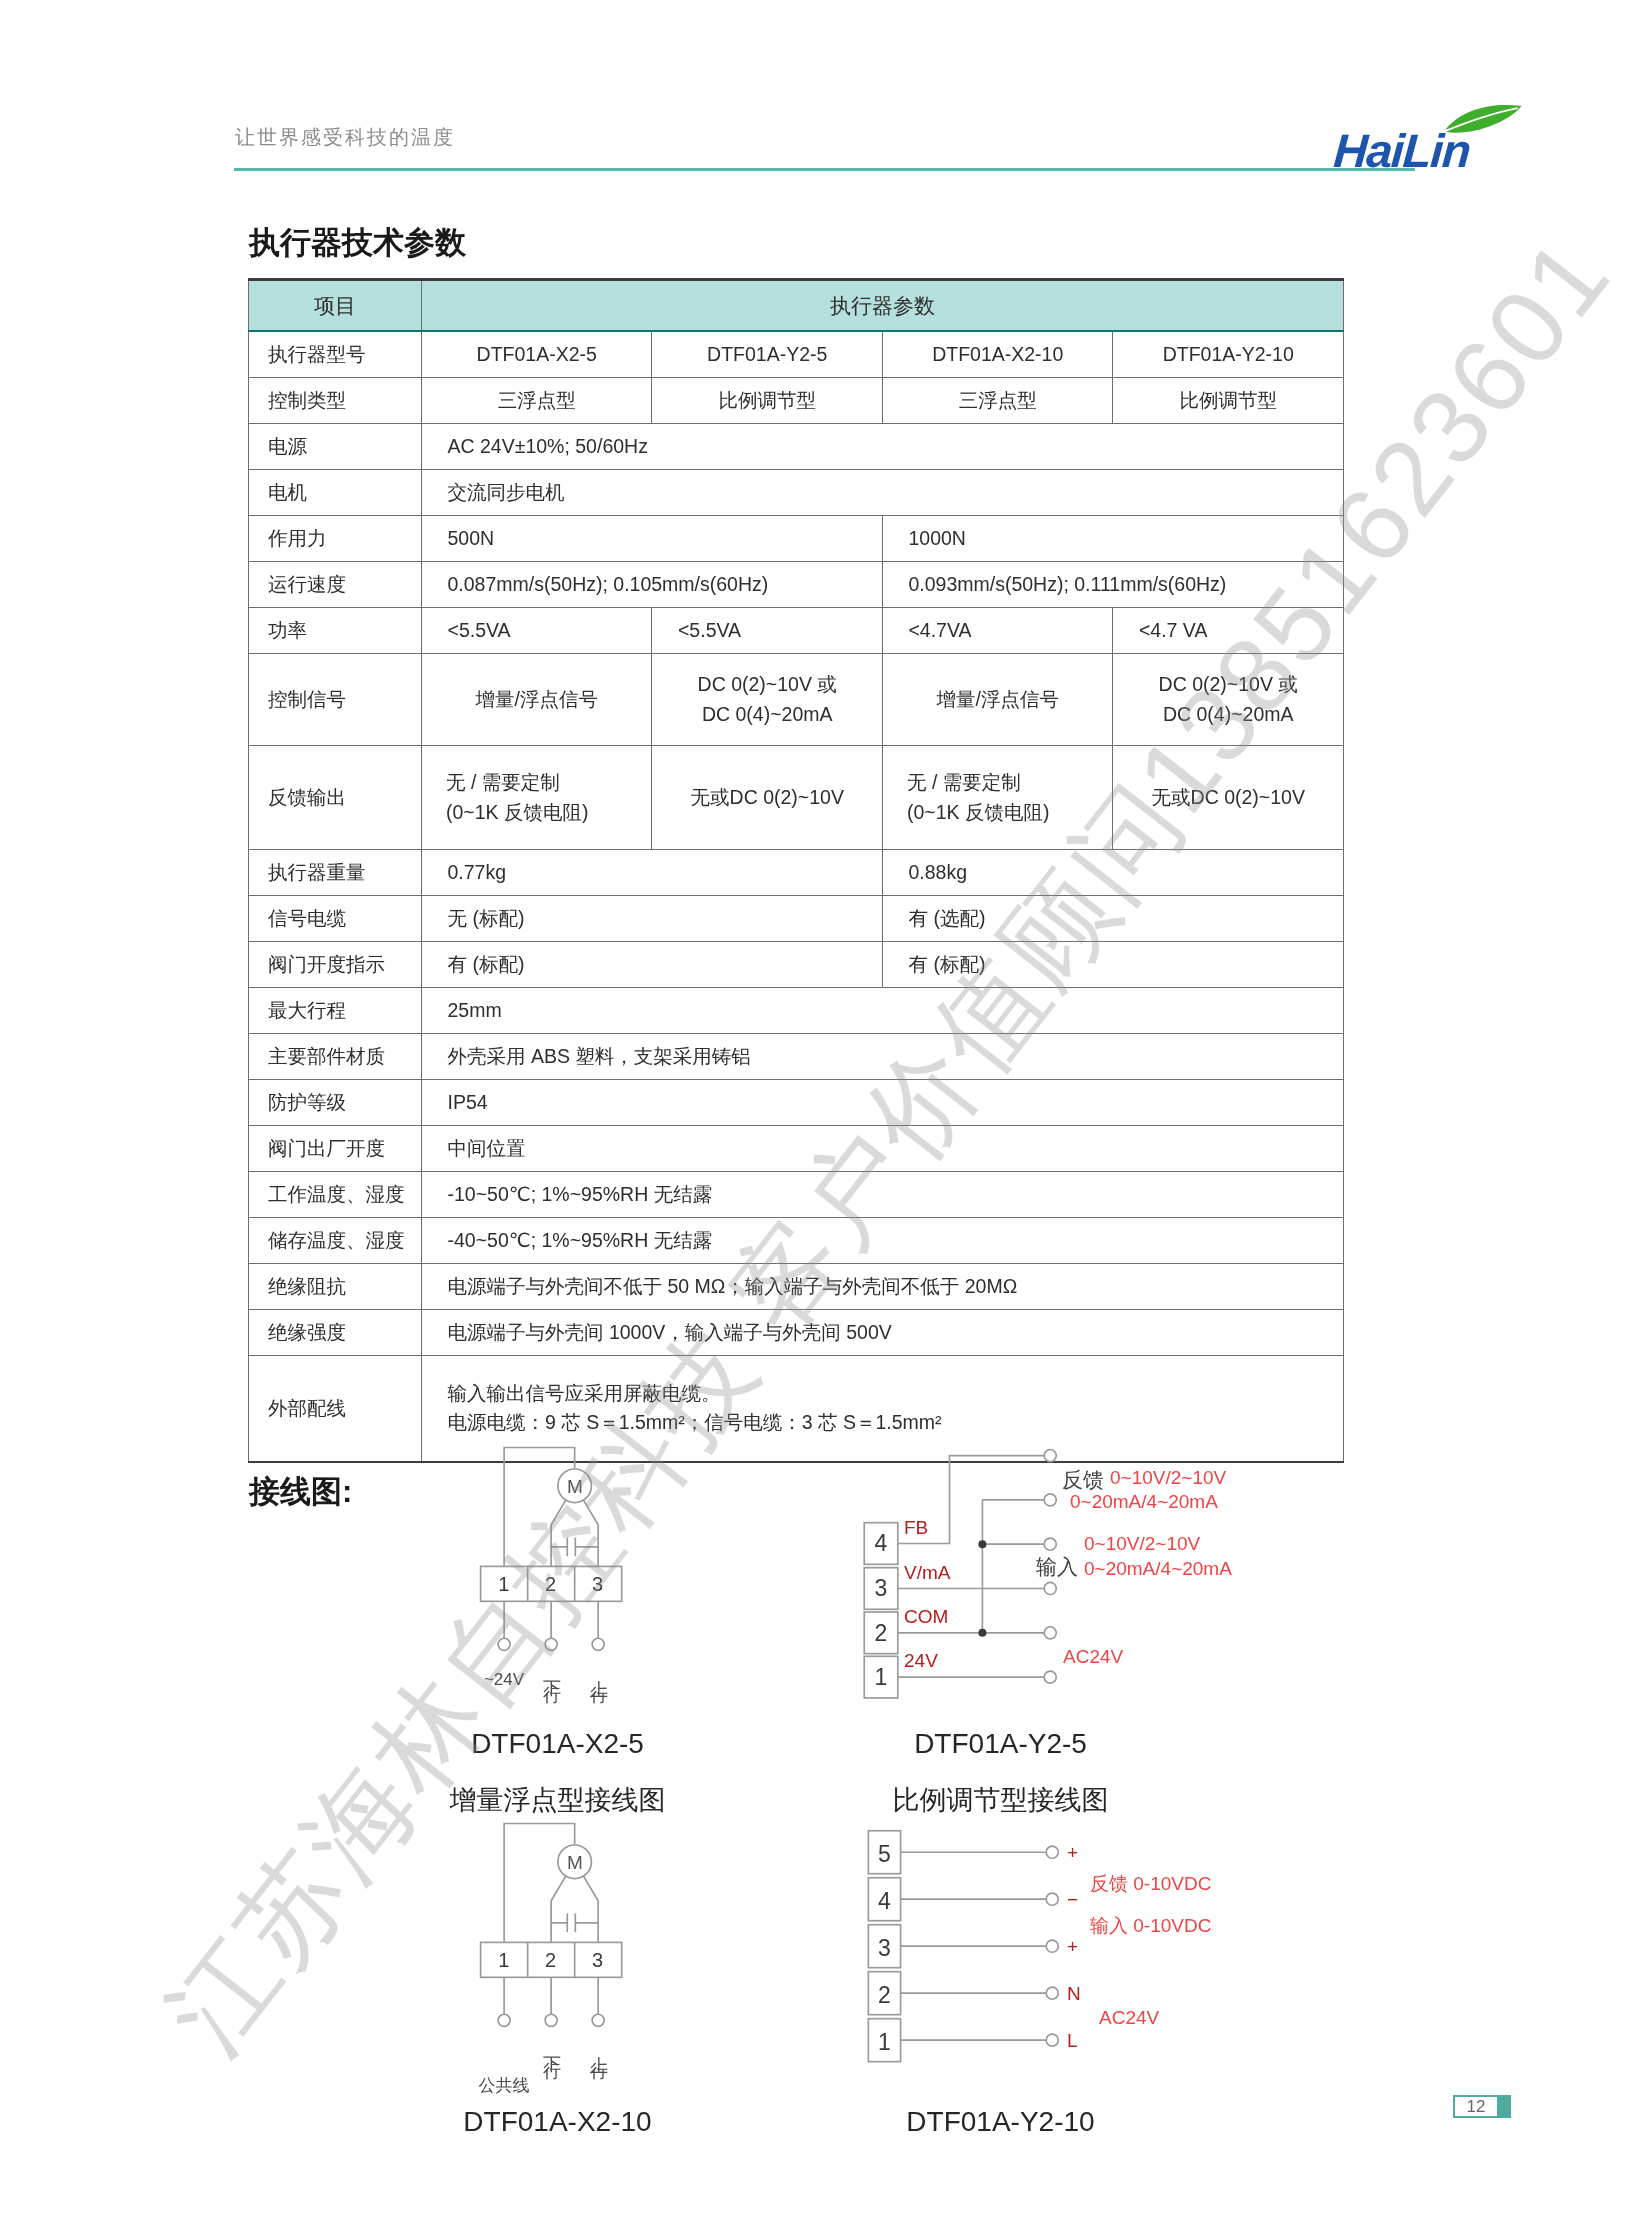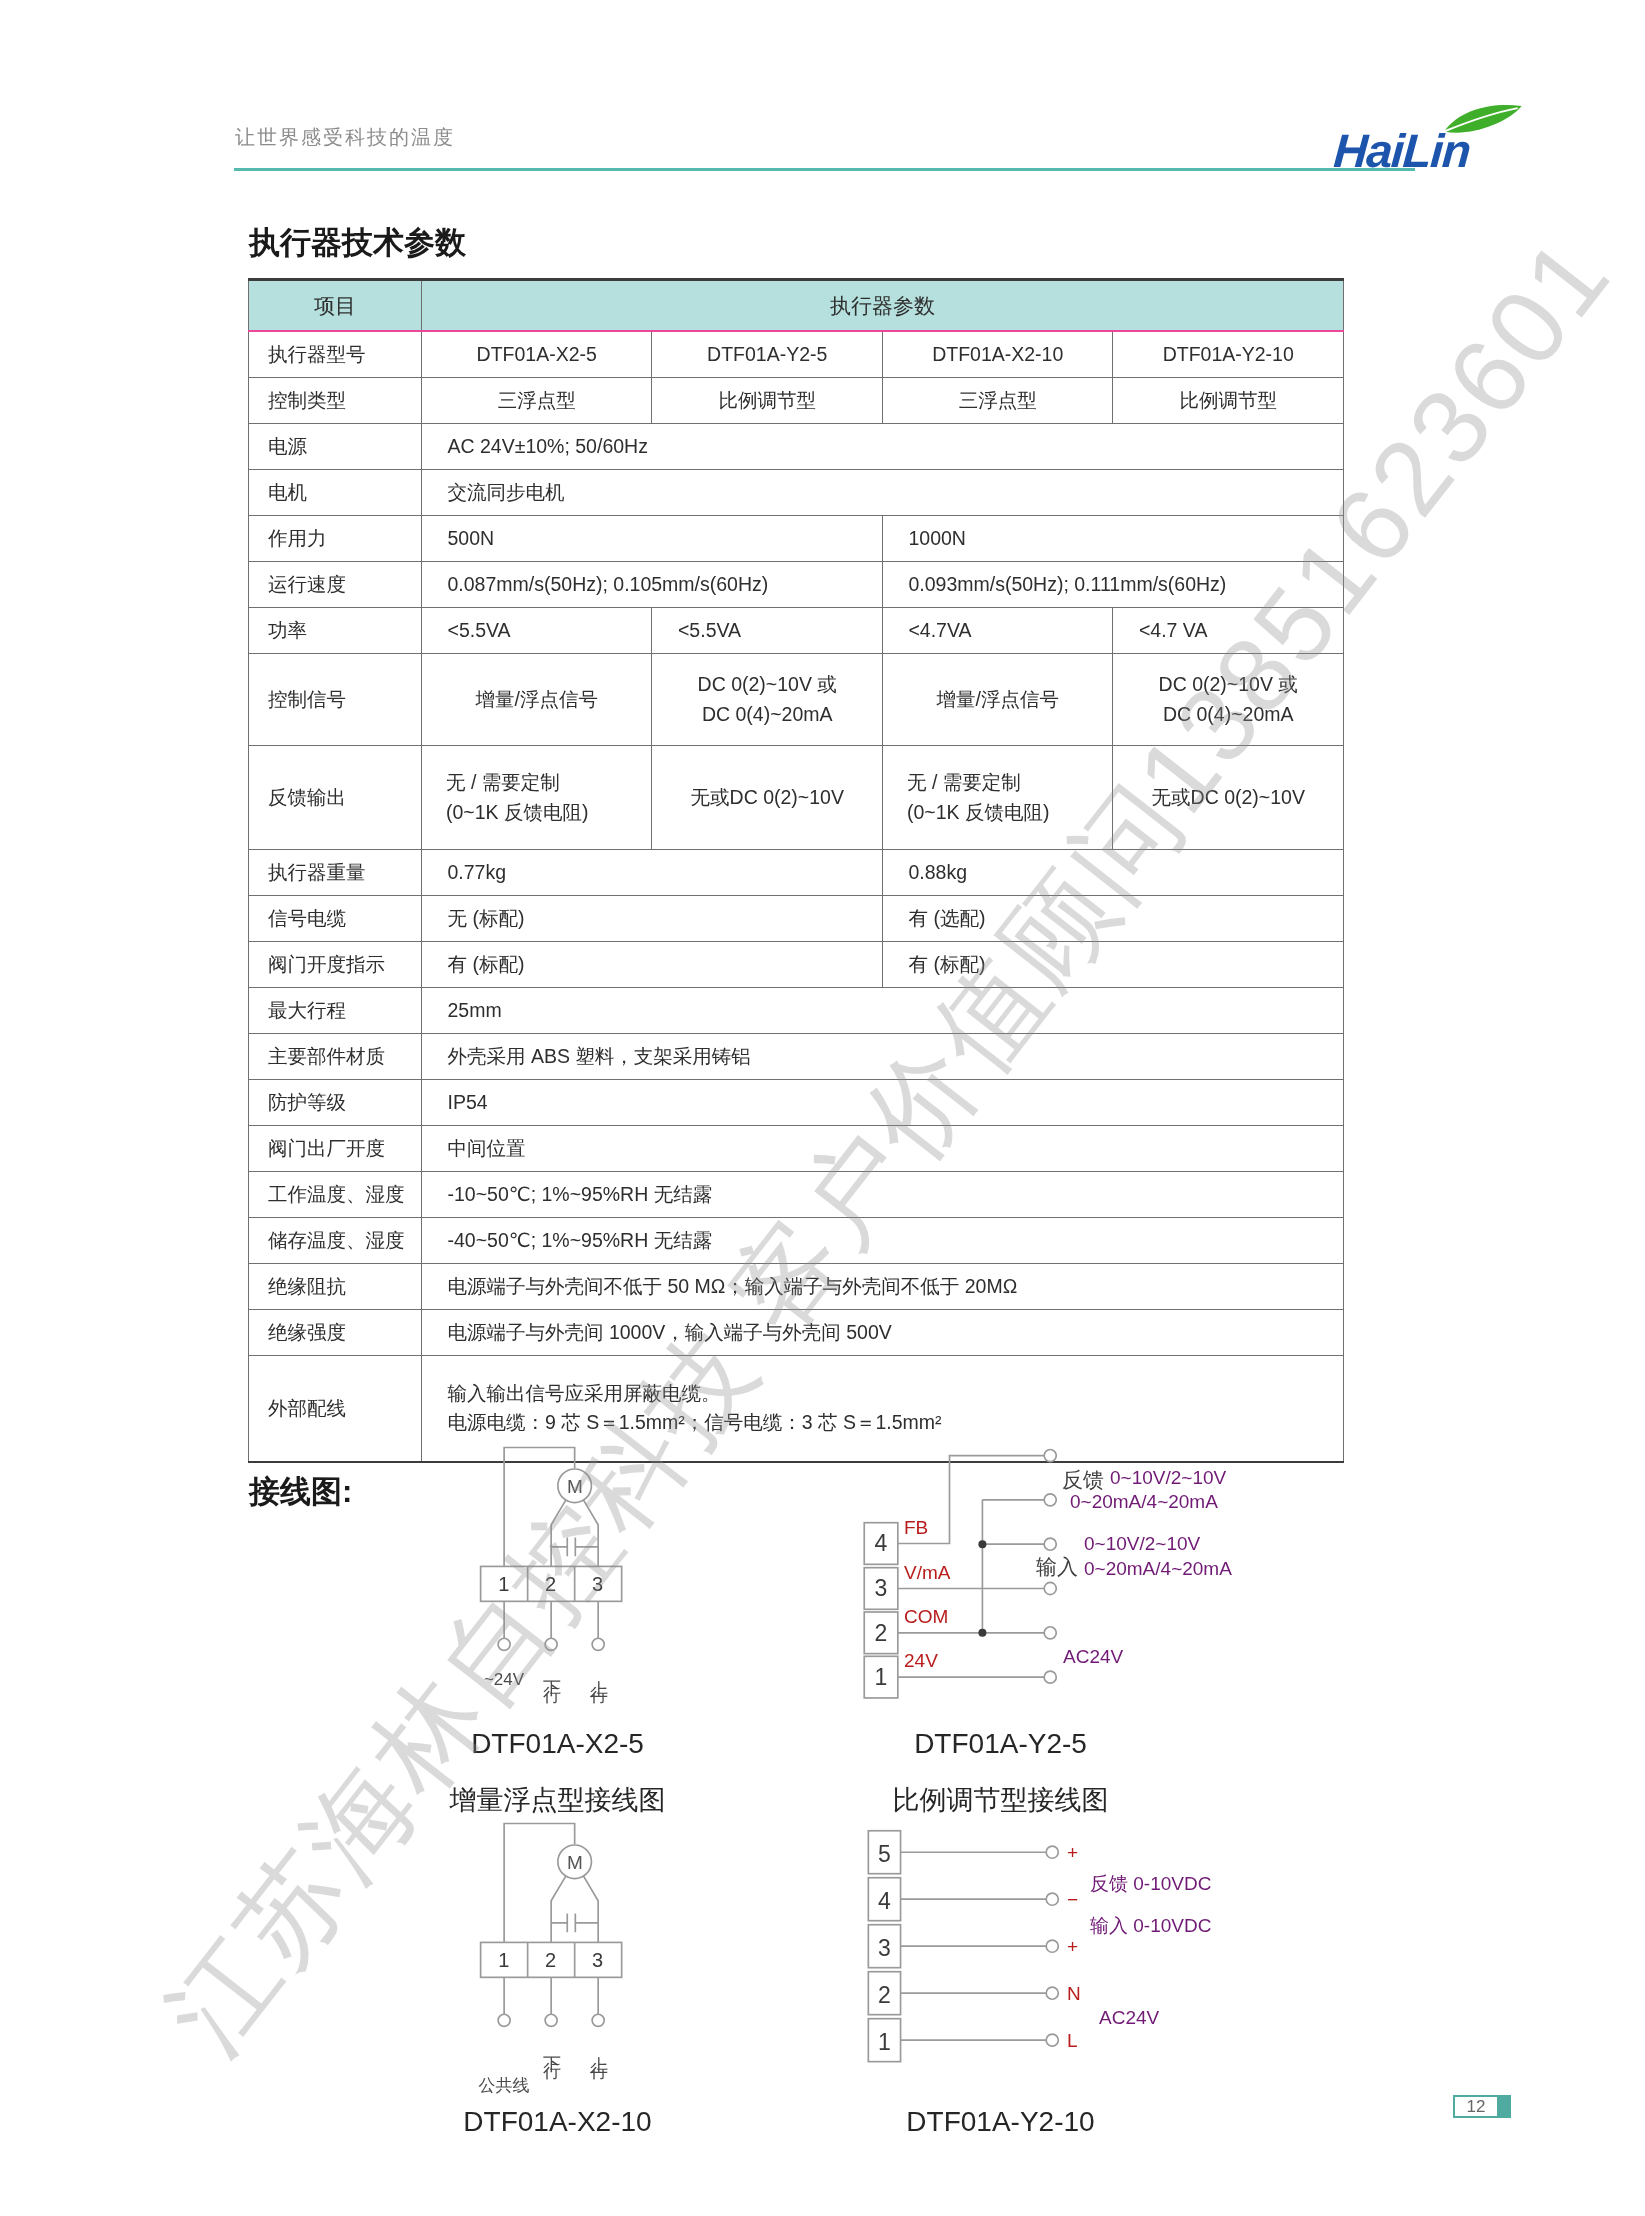--- a/index.html
+++ b/index.html
@@ -17,40 +17,40 @@
   .logo-leaf{position:absolute;left:106px;top:-2.7px;}
   
   .section-title{position:absolute;left:249px;top:222px;font-size:31px;font-weight:bold;color:#1a1a1a;}
   .wiring-title{position:absolute;left:249px;top:1471px;font-size:31px;font-weight:bold;color:#1a1a1a;}
   
   .spec-table{position:absolute;left:248px;top:278px;width:1096px;border-collapse:collapse;
     border-top:3.4px solid #3c3c3c;border-bottom:2.7px solid #3c3c3c;}
   .spec-table td,.spec-table th{border:1.3px solid #6f6f6f;vertical-align:middle;
     font-size:19.5px;font-weight:normal;color:#2e2e2e;white-space:pre-line;line-height:1.5;}
   .spec-table thead th{background:#b5e0dd;height:47px;text-align:center;font-size:21px;
-    border-bottom:2px solid #ec4899;}
+    border-bottom:2px solid #0f766e;}
   .lbl{padding-left:19px;text-align:left;}
   .val{padding-left:25.5px;text-align:left;}
   .ctr{text-align:center;padding:0 8px;}
   tr.r-s td{height:43px;}
   tr.r-m td{height:89px;}
   tr.r-l td{height:101px;}
   tr.r-w td{height:94px;padding-top:5.4px;padding-bottom:5.4px;}
   
   .diagram{position:absolute;}
   .diagram svg{position:absolute;left:0;top:0;}
   .dg-txt{position:absolute;color:#3a3a3a;}
   .t-num{width:47px;text-align:center;font-size:20px;}
   .t-num-v{width:34px;text-align:center;font-size:23px;}
   .t-num-v10{width:32px;text-align:center;font-size:23px;}
   .m-label{width:30px;text-align:center;font-size:19px;color:#555;}
   .pin{font-size:19px;color:#b91c1c;}
   .h-label{width:74px;text-align:center;font-size:17px;color:#4a4a4a;}
   .v-label{writing-mode:vertical-rl;text-orientation:upright;font-size:18px;color:#4a4a4a;letter-spacing:5.4px;height:64px;}
-  .ann{font-size:19px;color:#701a75;}
+  .ann{font-size:19px;color:#ef4444;}
   .ann-cjk{font-size:21px;color:#3f3f3f;}
   .caption{position:absolute;text-align:center;font-size:28px;color:#262626;}
   .caption-type{position:absolute;text-align:center;font-size:27px;color:#262626;}
   
   .watermark{position:absolute;left:890px;top:1145px;transform:translate(-50%,-50%) rotate(-52deg);
     font-size:106px;color:#8f8f8f;opacity:.32;white-space:nowrap;letter-spacing:4px;z-index:6;pointer-events:none;}
   
   .page-num{position:absolute;left:1453px;top:2095px;display:flex;align-items:stretch;height:23px;border-radius:11px;}
   .page-num .num-box{width:42px;border:2px solid #4fab9f;background:#fff;color:#666;
     font-size:17px;display:flex;align-items:center;justify-content:center;}

